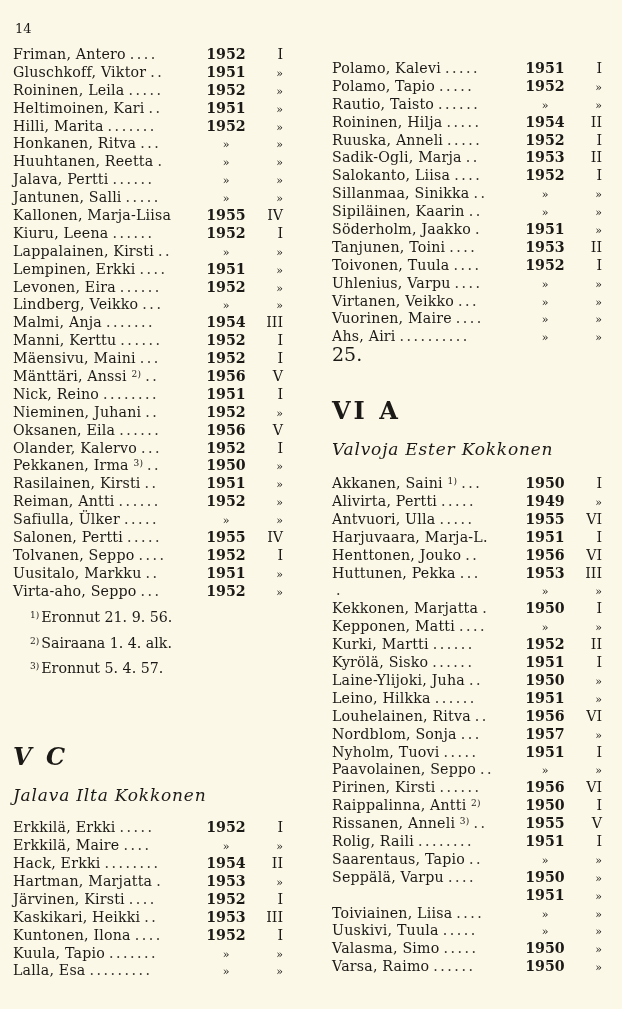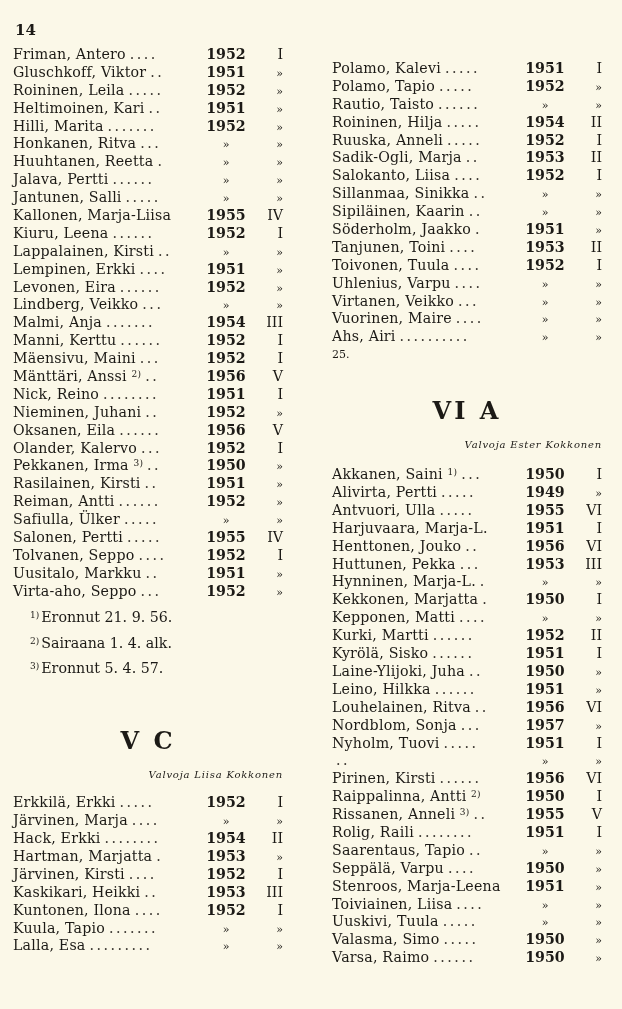--- a/index.html
+++ b/index.html
@@ -5,46 +5,46 @@
   html, body { margin: 0; padding: 0; }
   body {
     width: 622px; height: 1009px; overflow: hidden;
     background: #fbf8e8;
     font-family: "DejaVu Serif", serif;
     color: #1c1a16;
     position: relative;
   }
   .page-number {
     position: absolute; left: 15px; top: 21px;
-    font-size: 15px; font-weight: bold;
+    font-size: 13px; font-weight: normal;
   }
   .col { position: absolute; }
   .col-left { left: 13px; top: 46px; width: 270px; }
   .col-right { left: 332px; top: 60px; width: 270px; }
   .row {
     display: flex; align-items: baseline;
     height: 17.9px; line-height: 17.9px;
     font-size: 14.2px; white-space: nowrap;
   }
   .name { flex: 0 0 auto; letter-spacing: 0.2px; }
   .name sup { font-size: 9px; vertical-align: 4px; line-height: 0; }
   .dots { flex: 1 1 auto; overflow: hidden; letter-spacing: 2.5px; padding-left: 4px; color: #3a3630; }
   .year { flex: 0 0 42px; text-align: center; font-weight: bold; }
   .cls { flex: 0 0 36px; text-align: right; }
   .ditto { font-size: 11px; font-weight: normal; }
-  .count { font-size: 11px; height: 17.9px; line-height: 17.9px; }
+  .count { font-size: 19px; height: 17.9px; line-height: 17.9px; }
   .notes { margin-top: 3px; padding-left: 17px; font-size: 14.2px; }
   .note { height: 17.9px; line-height: 17.9px; margin-top: 8px; }
   .note sup { font-size: 9px; vertical-align: 4px; line-height: 0; margin-right: 2px; }
   .class-heading {
-    text-align: center; font-weight: bold; font-size: 24px;
+    font-weight: bold; font-size: 24px;
     letter-spacing: 3px;
   }
   .supervisor {
-    text-align: right; font-style: italic; font-size: 10px;
+    text-align: left; font-style: italic; font-size: 17px;
     letter-spacing: 0.8px;
   }
 </style>
 </head>
 <body>
 
 <div class="page-number">14</div>
 
 <div class="col col-left">
   <div>
@@ -233,31 +233,31 @@
         <span class="dots">...</span>
         <span class="year">1952</span>
         <span class="cls ditto">»</span>
       </div>
     </div>
   <div class="notes">
     <div class="note"><sup>1)</sup><span>Eronnut 21. 9. 56.</span></div>
     <div class="note"><sup>2)</sup><span>Sairaana 1. 4. alk.</span></div>
     <div class="note"><sup>3)</sup><span>Eronnut 5. 4. 57.</span></div>
   </div>
-  <div class="class-heading" style="margin-top:48px;">V C</div>
-  <div class="supervisor" style="margin-top:14px; margin-bottom:14px;">Valvoja Liisa Kokkonen</div>
+  <div class="class-heading" style="margin-top:64px;font-style:italic;">V C</div>
+  <div class="supervisor" style="margin-top:14px; margin-bottom:14px;">Jalava Ilta Kokkonen</div>
   <div>
       <div class="row">
         <span class="name"><span>Erkkilä, Erkki</span></span>
         <span class="dots">.....</span>
         <span class="year">1952</span>
         <span class="cls">I</span>
       </div>
       <div class="row">
-        <span class="name"><span>Järvinen, Marja</span></span>
+        <span class="name"><span>Erkkilä, Maire</span></span>
         <span class="dots">....</span>
         <span class="year ditto">»</span>
         <span class="cls ditto">»</span>
       </div>
       <div class="row">
         <span class="name"><span>Hack, Erkki</span></span>
         <span class="dots">........</span>
         <span class="year">1954</span>
         <span class="cls">II</span>
       </div>
@@ -433,21 +433,20 @@
         <span class="year">1956</span>
         <span class="cls">VI</span>
       </div>
       <div class="row">
         <span class="name"><span>Huttunen, Pekka</span></span>
         <span class="dots">...</span>
         <span class="year">1953</span>
         <span class="cls">III</span>
       </div>
       <div class="row">
-        <span class="name"><span>Hynninen, Marja-L.</span></span>
         <span class="dots">.</span>
         <span class="year ditto">»</span>
         <span class="cls ditto">»</span>
       </div>
       <div class="row">
         <span class="name"><span>Kekkonen, Marjatta</span></span>
         <span class="dots">.</span>
         <span class="year">1950</span>
         <span class="cls">I</span>
       </div>
@@ -493,20 +492,21 @@
         <span class="year">1957</span>
         <span class="cls ditto">»</span>
       </div>
       <div class="row">
         <span class="name"><span>Nyholm, Tuovi</span></span>
         <span class="dots">.....</span>
         <span class="year">1951</span>
         <span class="cls">I</span>
       </div>
       <div class="row">
+        <span class="name"><span>Paavolainen, Seppo</span></span>
         <span class="dots">..</span>
         <span class="year ditto">»</span>
         <span class="cls ditto">»</span>
       </div>
       <div class="row">
         <span class="name"><span>Pirinen, Kirsti</span></span>
         <span class="dots">......</span>
         <span class="year">1956</span>
         <span class="cls">VI</span>
       </div>
@@ -534,21 +534,20 @@
         <span class="year ditto">»</span>
         <span class="cls ditto">»</span>
       </div>
       <div class="row">
         <span class="name"><span>Seppälä, Varpu</span></span>
         <span class="dots">....</span>
         <span class="year">1950</span>
         <span class="cls ditto">»</span>
       </div>
       <div class="row">
-        <span class="name"><span>Stenroos, Marja-Leena</span></span>
         <span class="dots"></span>
         <span class="year">1951</span>
         <span class="cls ditto">»</span>
       </div>
       <div class="row">
         <span class="name"><span>Toiviainen, Liisa</span></span>
         <span class="dots">....</span>
         <span class="year ditto">»</span>
         <span class="cls ditto">»</span>
       </div>

